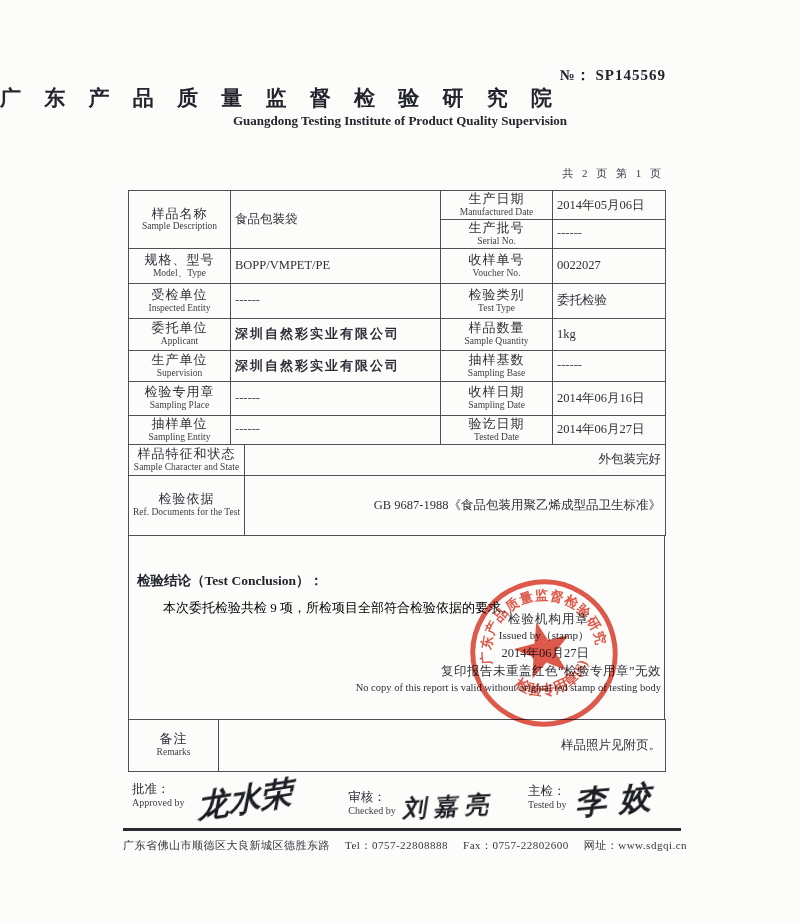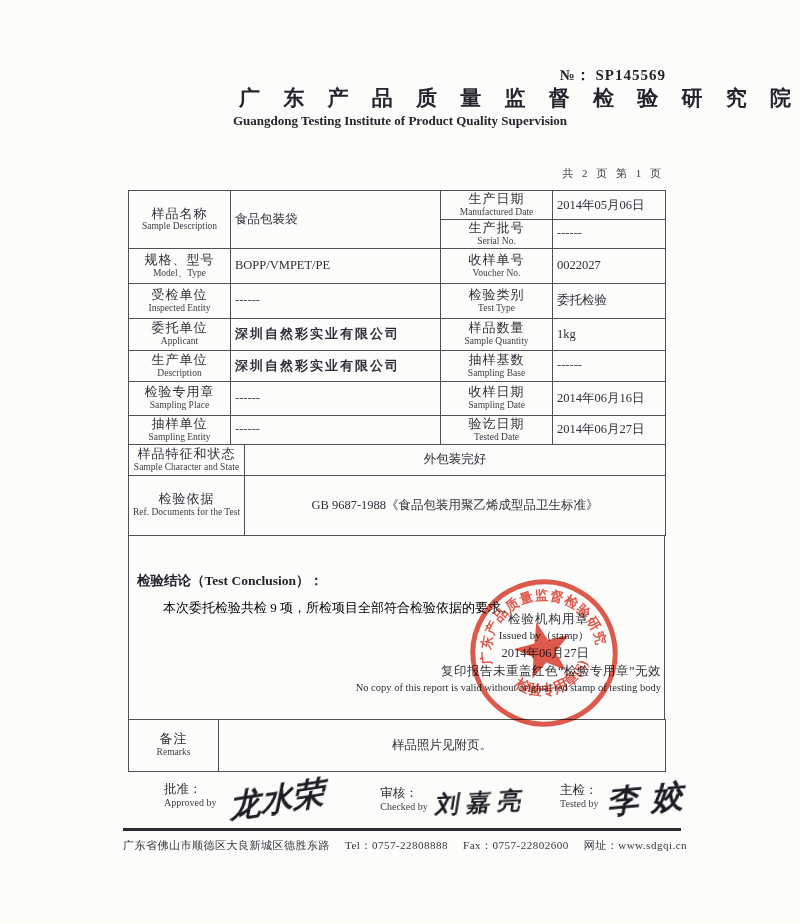--- a/index.html
+++ b/index.html
@@ -5,57 +5,57 @@
   html,body{margin:0;padding:0;background:#ffffff;}
   .page{
     position:relative;width:800px;height:923px;overflow:hidden;
     background:#fcfcfb;
     font-family:"Liberation Serif","DejaVu Serif",serif;
     color:#33343c;
   }
   
   .report-no{position:absolute;top:66px;right:134px;font-size:15px;font-weight:bold;color:#23242c;letter-spacing:1px;}
   .report-no .no-mark{margin-right:4px;}
-  .cn-title{position:absolute;top:84px;left:0;width:100%;text-align:right;
+  .cn-title{position:absolute;top:84px;left:0;width:100%;text-align:left;
     font-size:21px;font-weight:bold;letter-spacing:9px;color:#23242c;white-space:nowrap;}
   .en-subtitle{position:absolute;top:113px;left:0;width:100%;text-align:center;
     font-size:13px;font-weight:bold;color:#23242c;}
   .report-title{position:absolute;top:131px;left:0;width:100%;text-align:center;color:#1c1d24;white-space:nowrap;}
   .report-title .t-cn{font-size:24px;font-weight:bold;letter-spacing:8px;}
   .report-title .t-en{font-size:19px;font-weight:bold;letter-spacing:0;}
   .page-info{position:absolute;top:166px;right:136px;font-size:11px;letter-spacing:3px;color:#3a3b44;}
   
   .doc{position:absolute;left:128px;top:190px;width:537px;}
   table.grid{border-collapse:collapse;table-layout:fixed;width:537px;margin-top:-1px;}
   table.grid:first-child{margin-top:0;}
   .grid td{border:1px solid #4e4f58;padding:1px 4px;vertical-align:middle;overflow:hidden;}
   .lbl{text-align:center;line-height:1.15;}
   .lbl .cn{display:block;font-size:13px;letter-spacing:1px;color:#2e2f38;}
   .lbl .en{display:block;font-size:9.5px;color:#3c3d46;white-space:nowrap;}
   .val{text-align:left;font-size:12.5px;color:#2e2f38;}
   .val.company{font-weight:bold;letter-spacing:2px;font-size:13px;}
-  .val.left{text-align:center;}
+  .val.left{text-align:right;}
   .dash{letter-spacing:0;color:#4a4b55;}
   
   .conclusion{position:relative;border:1px solid #4e4f58;margin-top:-1px;height:185px;box-sizing:border-box;}
   .concl-heading{margin:36px 0 0 8px;font-size:13.5px;font-weight:bold;color:#23242c;}
   .concl-body{margin:9px 0 0 34px;font-size:13px;color:#000000;}
   .issued-block{position:absolute;right:3px;top:74px;text-align:right;line-height:1.45;color:#2e2f38;}
   .issued-block .centered{margin-right:72px;}
   .issued-cn{font-size:12.5px;letter-spacing:1px;}
   .issued-en{font-size:11px;}
   .issued-date{font-size:12.5px;}
   .copy-cn{font-size:12.5px;letter-spacing:0.5px;}
   .copy-en{font-size:10.5px;}
   
   .stamp{position:absolute;left:336px;top:38px;width:158px;height:158px;
     transform:rotate(-14deg);opacity:0.82;mix-blend-mode:multiply;pointer-events:none;}
   
   
-  .signatures{position:absolute;left:164px;top:782px;width:520px;display:flex;align-items:center;gap:40px;}
+  .signatures{position:absolute;left:132px;top:782px;width:520px;display:flex;align-items:flex-end;gap:40px;}
   .sig-item{display:flex;align-items:flex-start;}
   .sig-item.s1{width:212px;}
   .sig-item.s2{width:168px;}
   .sig-label{line-height:1.2;text-align:left;flex:none;}
   .sig-label .cn{display:block;font-size:12.5px;color:#2e2f38;}
   .sig-label .en{display:block;font-size:10px;color:#3c3d46;}
   .sig-name{font-family:"DejaVu Sans",sans-serif;font-weight:600;color:#1d1e24;filter:blur(0.3px);white-space:nowrap;}
   .sig-name.n1{font-size:32px;transform:rotate(-9deg) skewX(-20deg);margin:-4px 0 0 14px;}
   .sig-name.n2{font-size:24px;letter-spacing:7px;transform:rotate(-3deg) skewX(-12deg);margin:0 0 0 8px;}
   .sig-name.n3{font-size:32px;letter-spacing:12px;transform:rotate(-5deg) skewX(-14deg);margin:-6px 0 0 10px;}
@@ -137,21 +137,21 @@
         <td class="val company">深圳自然彩实业有限公司</td>
         <td class="lbl">
           <span class="cn">样品数量</span>
           <span class="en">Sample Quantity</span>
         </td>
         <td class="val">1kg</td>
       </tr>
       <tr style="height:31px;">
         <td class="lbl">
           <span class="cn">生产单位</span>
-          <span class="en">Description</span>
+          <span class="en">Supervision</span>
         </td>
         <td class="val company">深圳自然彩实业有限公司</td>
         <td class="lbl">
           <span class="cn">抽样基数</span>
           <span class="en">Sampling Base</span>
         </td>
         <td class="val dash">------</td>
       </tr>
       <tr style="height:34px;">
         <td class="lbl">

